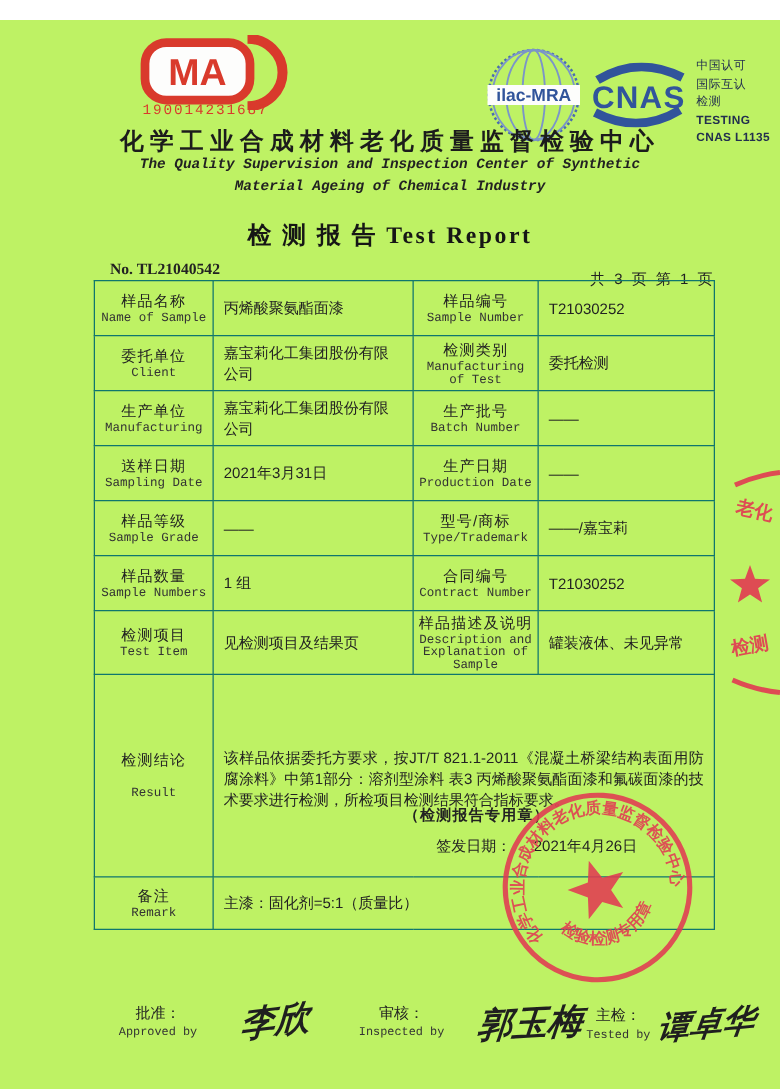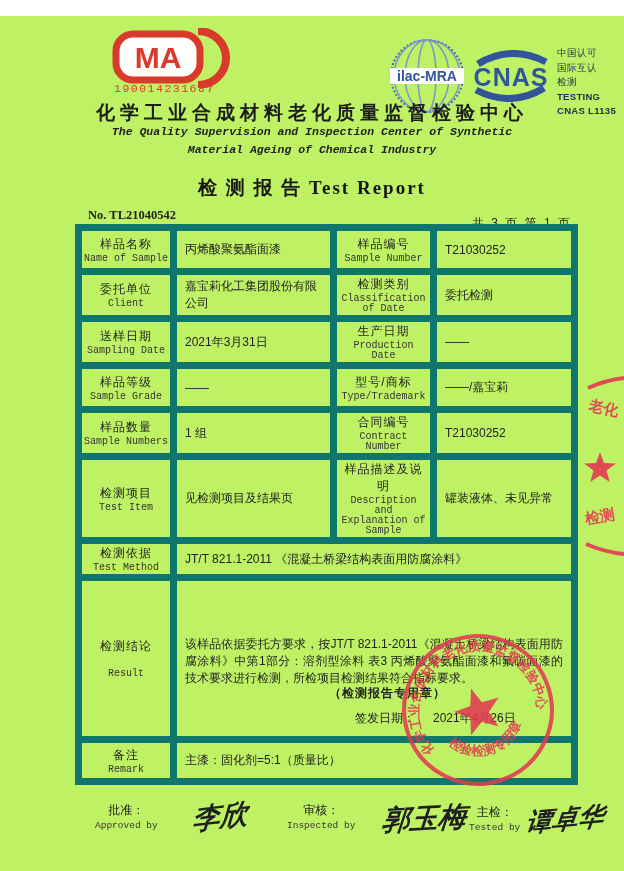--- a/index.html
+++ b/index.html
@@ -32,21 +32,21 @@
     font-family:"Liberation Serif", serif; }
 
   .report-no { position:absolute; left:88px; top:192px; font-size:12.5px; font-weight:bold;
     color:#222; font-family:Liberation Serif, serif; }
   .page-info { position:absolute; right:52px; top:199px; font-size:12px; color:#222;
     letter-spacing:2px; }
 
   
   table.report { position:absolute; left:75px; top:208px; width:496px;
     border-collapse:collapse; table-layout:fixed; }
-  table.report td { border:7px solid #0f766e; vertical-align:middle; }
+  table.report td { border:1px solid #0f766e; vertical-align:middle; }
   td.lbl { text-align:center; padding:1px 2px; }
   td.lbl .lcn { font-size:12px; color:#222; letter-spacing:1px; }
   td.lbl .len { font-size:10px; color:#333; line-height:10px; margin-top:1px;
     font-family:"Liberation Mono","DejaVu Sans Mono", monospace; }
   td.val { padding:2px 8px; font-size:12px; color:#222; }
   tr.r1,tr.r2,tr.r3,tr.r4,tr.r5,tr.r6 { height:44px; }
   tr.r7 { height:48px; } tr.r8 { height:36px; } tr.r9 { height:162px; } tr.r10 { height:42px; }
 
   td.rescell { position:relative; vertical-align:top; padding:0; }
   .restext { padding:6px 8px 0 8px; font-size:12px; line-height:17px; color:#222;
@@ -137,23 +137,35 @@
       <td class="val">T21030252</td>
     </tr>
     <tr class="r2">
       <td class="lbl">
         <div class="lcn">委托单位</div>
         <div class="len">Client</div>
       </td>
       <td class="val">嘉宝莉化工集团股份有限公司</td>
       <td class="lbl">
         <div class="lcn">检测类别</div>
-        <div class="len">Classification of Date</div>
+        <div class="len">Manufacturing of Test</div>
       </td>
       <td class="val">委托检测</td>
+    </tr>
+    <tr class="r3">
+      <td class="lbl">
+        <div class="lcn">生产单位</div>
+        <div class="len">Manufacturing</div>
+      </td>
+      <td class="val">嘉宝莉化工集团股份有限公司</td>
+      <td class="lbl">
+        <div class="lcn">生产批号</div>
+        <div class="len">Batch Number</div>
+      </td>
+      <td class="val">——</td>
     </tr>
     <tr class="r4">
       <td class="lbl">
         <div class="lcn">送样日期</div>
         <div class="len">Sampling Date</div>
       </td>
       <td class="val">2021年3月31日</td>
       <td class="lbl">
         <div class="lcn">生产日期</div>
         <div class="len">Production Date</div>
@@ -188,27 +200,20 @@
       <td class="lbl">
         <div class="lcn">检测项目</div>
         <div class="len">Test Item</div>
       </td>
       <td class="val">见检测项目及结果页</td>
       <td class="lbl">
         <div class="lcn">样品描述及说明</div>
         <div class="len">Description and Explanation of Sample</div>
       </td>
       <td class="val">罐装液体、未见异常</td>
-    </tr>
-    <tr class="r8">
-      <td class="lbl">
-        <div class="lcn">检测依据</div>
-        <div class="len">Test Method</div>
-      </td>
-      <td class="val" colspan="3">JT/T 821.1-2011 《混凝土桥梁结构表面用防腐涂料》</td>
     </tr>
     <tr class="r9">
       <td class="lbl">
         <div class="lcn">检测结论</div>
         <div class="len" style="font-size:10px;margin-top:14px">Result</div>
       </td>
       <td class="rescell" colspan="3">
         <div class="restext">该样品依据委托方要求，按JT/T 821.1-2011《混凝土桥梁结构表面用防腐涂料》中第1部分：溶剂型涂料 表3 丙烯酸聚氨酯面漆和氟碳面漆的技术要求进行检测，所检项目检测结果符合指标要求。</div>
         <div class="stampnote">（检测报告专用章）</div>
         <div class="issueline">

